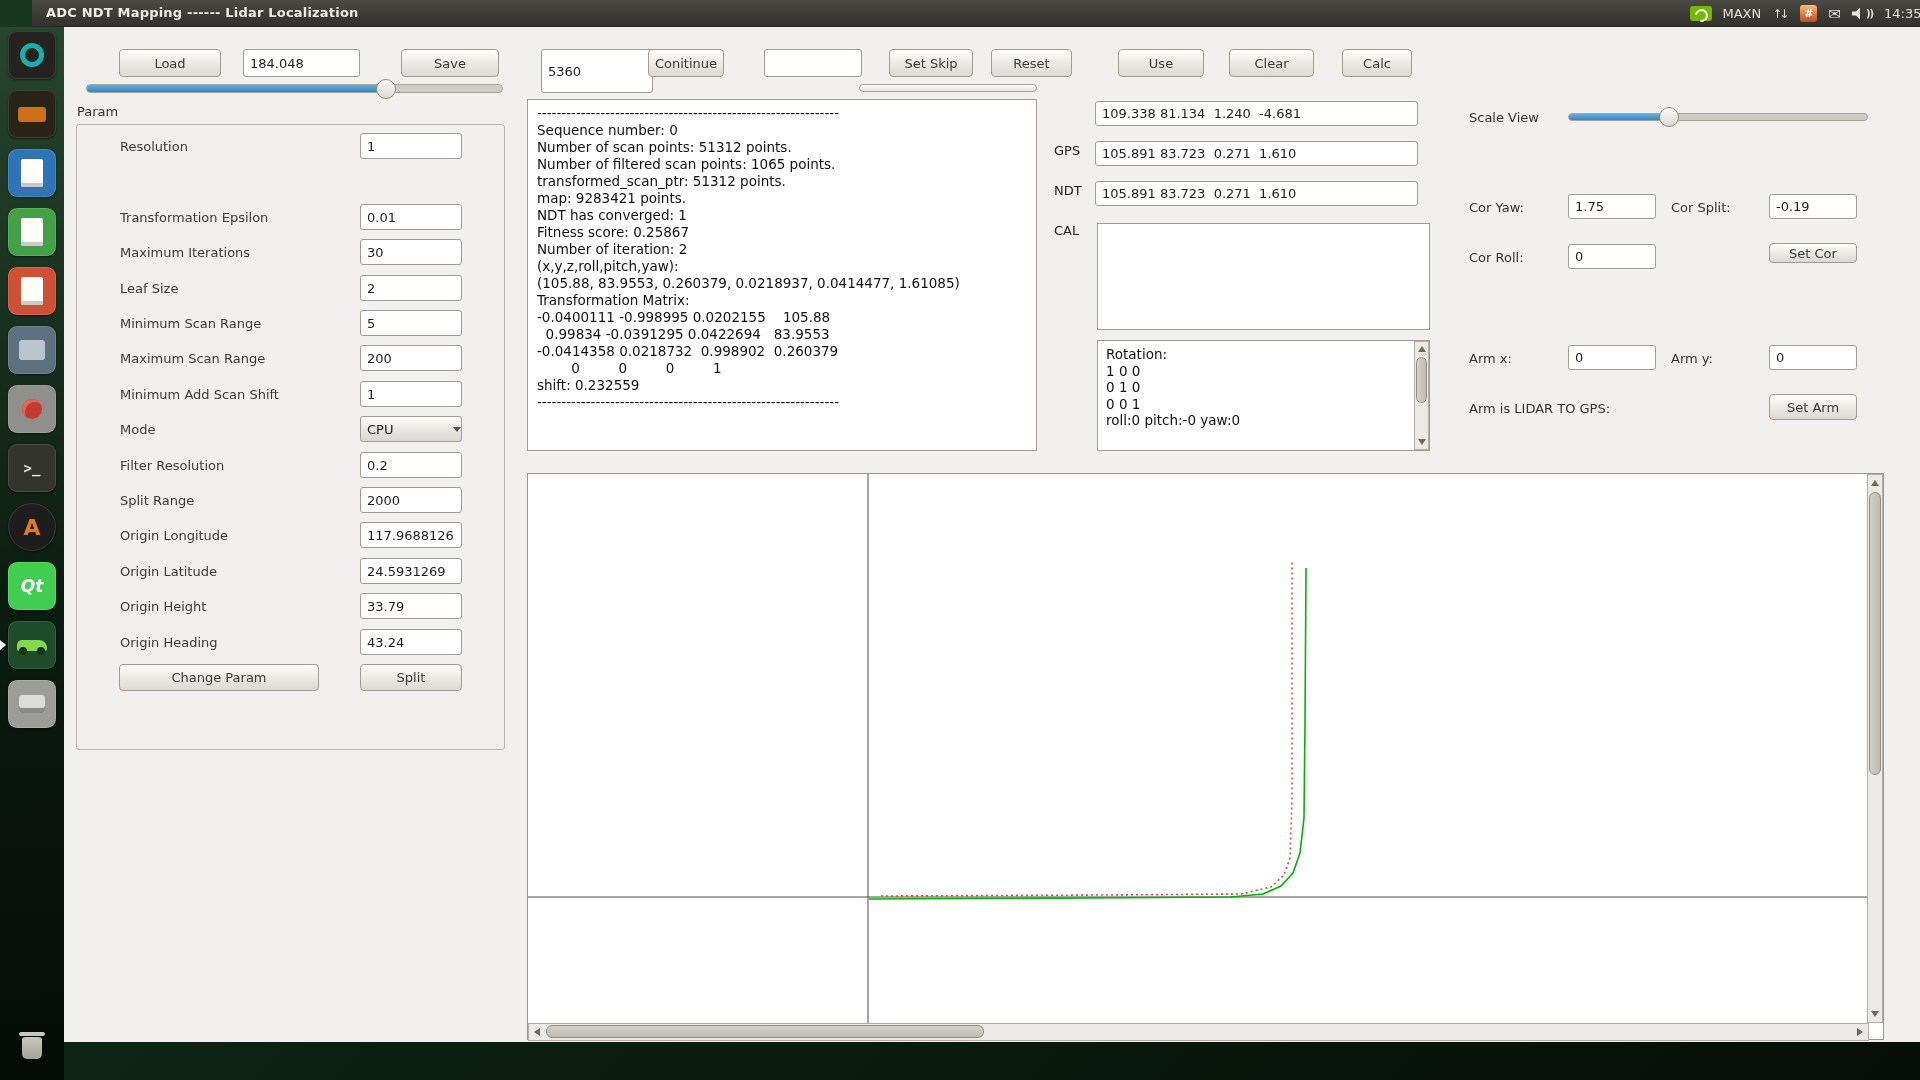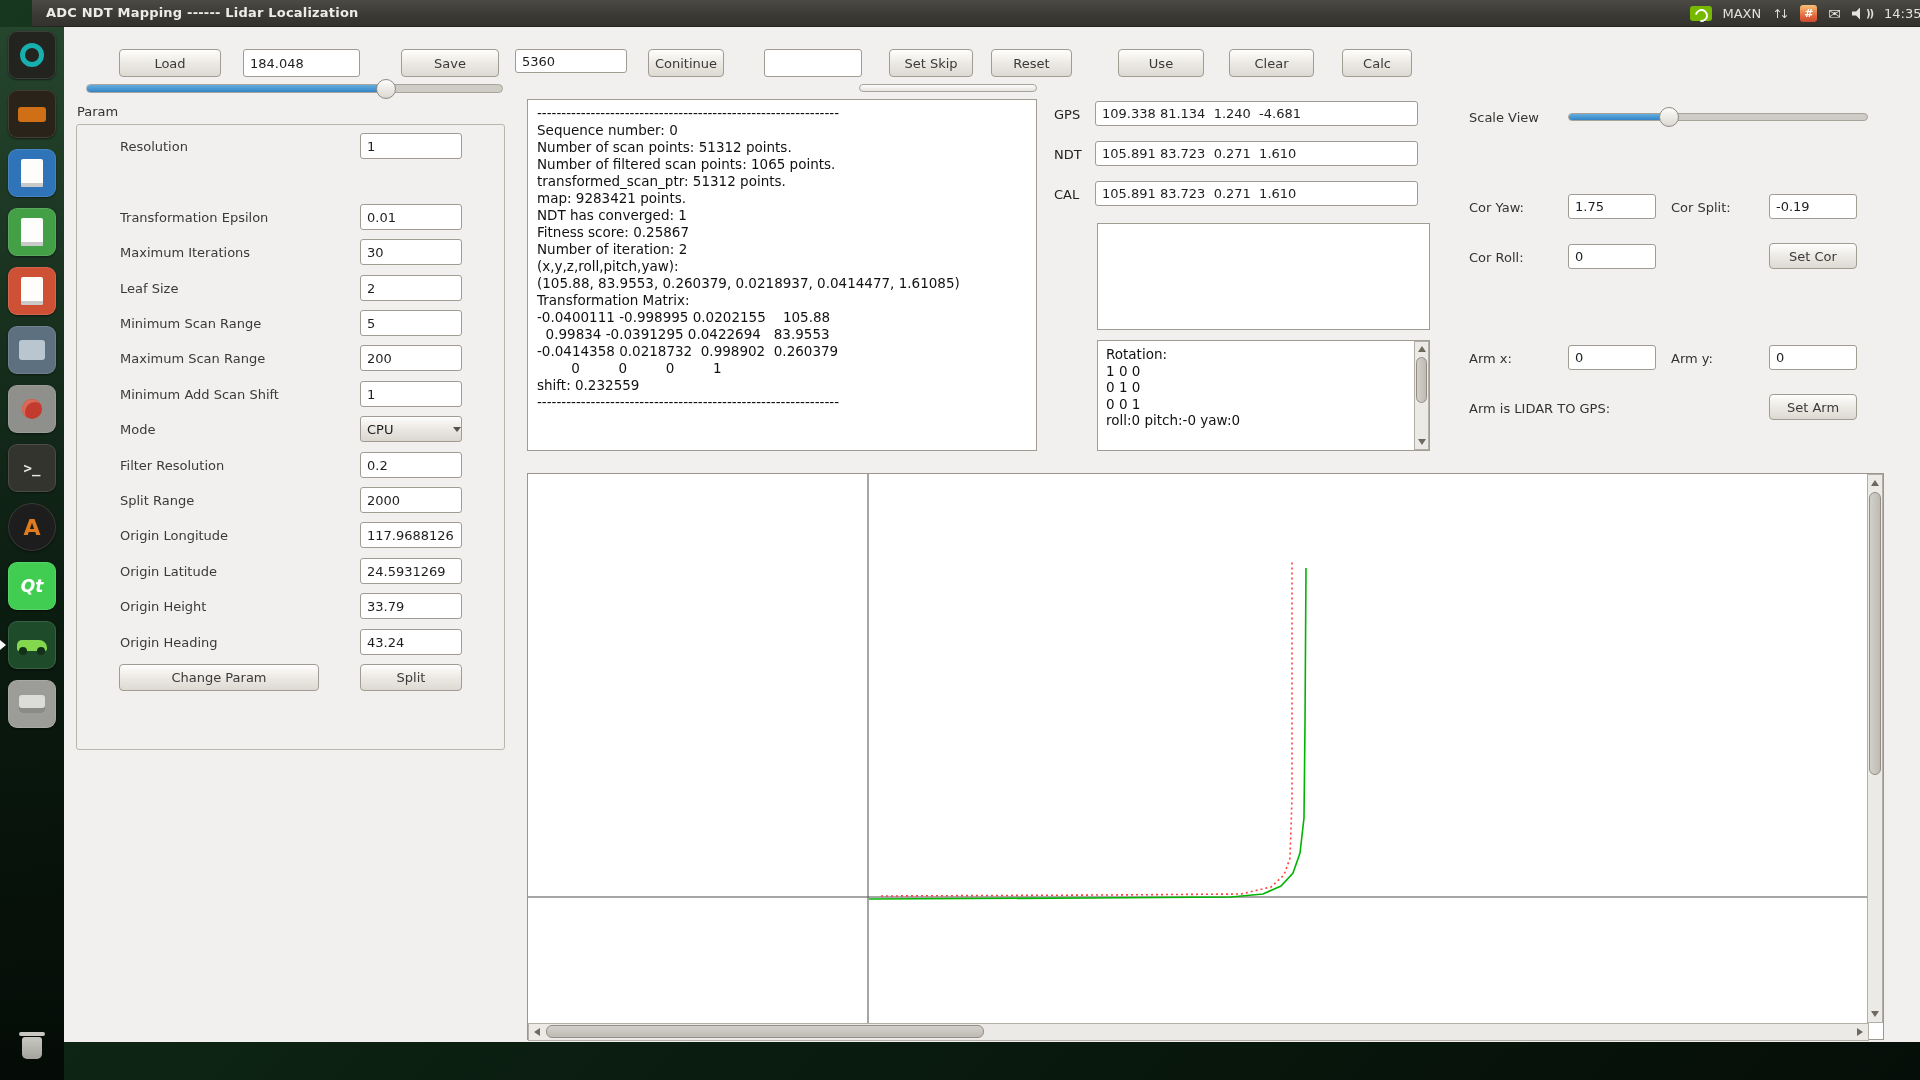--- a/index.html
+++ b/index.html
@@ -64,21 +64,21 @@
 
   #param-box { position:absolute; left:12px; top:97px; width:429px; height:626px; border:1px solid #bab6ae; border-radius:3px; }
   .prow { position:absolute; left:56px; width:386px; height:26px; display:flex; align-items:center; }
   .prow .pfield { position:absolute; left:240px; width:102px; height:26px; top:0; }
   .dropdown { background:linear-gradient(#fdfdfc,#e7e4df 60%,#dbd7d0) !important; }
   .dd-arrow { position:absolute; right:7px; top:11px; width:0; height:0; border-left:4px solid transparent; border-right:4px solid transparent; border-top:5px solid #55524c; }
 
   #log-box { position:absolute; left:463px; top:72px; width:510px; height:352px; background:#fff; border:1px solid #a19c93; padding:5px 9px; font-size:13.5px; line-height:17px; color:#111; white-space:pre; overflow:hidden; }
   #mini-progress { position:absolute; left:795px; top:57px; width:178px; height:8px; border:1px solid #a8a49c; border-radius:4px; background:linear-gradient(#fdfdfc,#e6e3de); }
 
-  .pose-label { position:absolute; left:990px; width:40px; font-size:13px; color:#222; }
+  .pose-label { position:absolute; left:990px; width:40px; font-size:13px; color:#222;margin-top:36px; }
   .pose-field { left:1031px; width:323px; height:25px; }
 
   #empty-box { position:absolute; left:1033px; top:196px; width:333px; height:107px; background:#fff; border:1px solid #a19c93; }
   #rotation-box { position:absolute; left:1033px; top:313px; width:333px; height:111px; background:#fff; border:1px solid #a19c93; }
   #rotation-text { position:absolute; left:8px; top:5px; font-size:13.5px; line-height:16.5px; color:#111; white-space:pre; }
 
   .sb-v { position:absolute; background:#eceae6; border:1px solid #b3afa7; }
   .sb-thumb { position:absolute; background:linear-gradient(90deg,#d3d0ca,#bfbbb4); border:1px solid #928e86; border-radius:6px; }
   .sb-thumb-h { background:linear-gradient(#d3d0ca,#bfbbb4); }
   .tri-up { width:0; height:0; border-left:4px solid transparent; border-right:4px solid transparent; border-bottom:6px solid #6d695f; position:absolute; }
@@ -146,21 +146,21 @@
   <div class="dock-icon di-trash" style="top:997px">
       <span class="can"></span>
     </div>
 </div>
 
 <div id="window">
 
   <div class="btn" style="left:55px;top:22px;width:102px">Load</div>
   <div class="field" style="left:179px;top:22px;width:117px;height:28px">184.048</div>
   <div class="btn" style="left:337px;top:22px;width:98px">Save</div>
-  <div class="field" style="left:451px;top:22px;width:112px;height:24px">5360</div>
+  <div class="field" style="left:477px;top:22px;width:112px;height:44px">5360</div>
   <div class="btn" style="left:584px;top:22px;width:76px">Conitinue</div>
   <div class="field" style="left:700px;top:22px;width:98px;height:28px"></div>
   <div class="btn" style="left:825px;top:22px;width:84px">Set Skip</div>
   <div class="btn" style="left:927px;top:22px;width:81px">Reset</div>
   <div class="btn" style="left:1054px;top:22px;width:86px">Use</div>
   <div class="btn" style="left:1165px;top:22px;width:85px">Clear</div>
   <div class="btn" style="left:1278px;top:22px;width:70px">Calc</div>
 
   <div class="slider-groove" style="left:22px;top:57px;width:417px">
     <div class="slider-fill" style="width:302px"></div>
@@ -278,21 +278,21 @@
   </div>
   <div class="slider-handle" style="left:1595px;top:80px"></div>
 
   <span class="label" style="left:1405px;top:173px">Cor Yaw:</span>
   <div class="field" style="left:1504px;top:167px;width:88px;height:25px">1.75</div>
   <span class="label" style="left:1607px;top:173px">Cor Split:</span>
   <div class="field" style="left:1705px;top:167px;width:88px;height:25px">-0.19</div>
 
   <span class="label" style="left:1405px;top:223px">Cor Roll:</span>
   <div class="field" style="left:1504px;top:217px;width:88px;height:25px">0</div>
-  <div class="btn" style="left:1705px;top:216px;width:88px;height:26px">Set Cor</div>
+  <div class="btn" style="left:1705px;top:216px;width:88px;height:20px">Set Cor</div>
 
   <span class="label" style="left:1405px;top:324px">Arm x:</span>
   <div class="field" style="left:1504px;top:318px;width:88px;height:25px">0</div>
   <span class="label" style="left:1607px;top:324px">Arm y:</span>
   <div class="field" style="left:1705px;top:318px;width:88px;height:25px">0</div>
 
   <span class="label" style="left:1405px;top:374px">Arm is LIDAR TO GPS:</span>
   <div class="btn" style="left:1705px;top:367px;width:88px;height:26px">Set Arm</div>
 
   <div id="plot">

